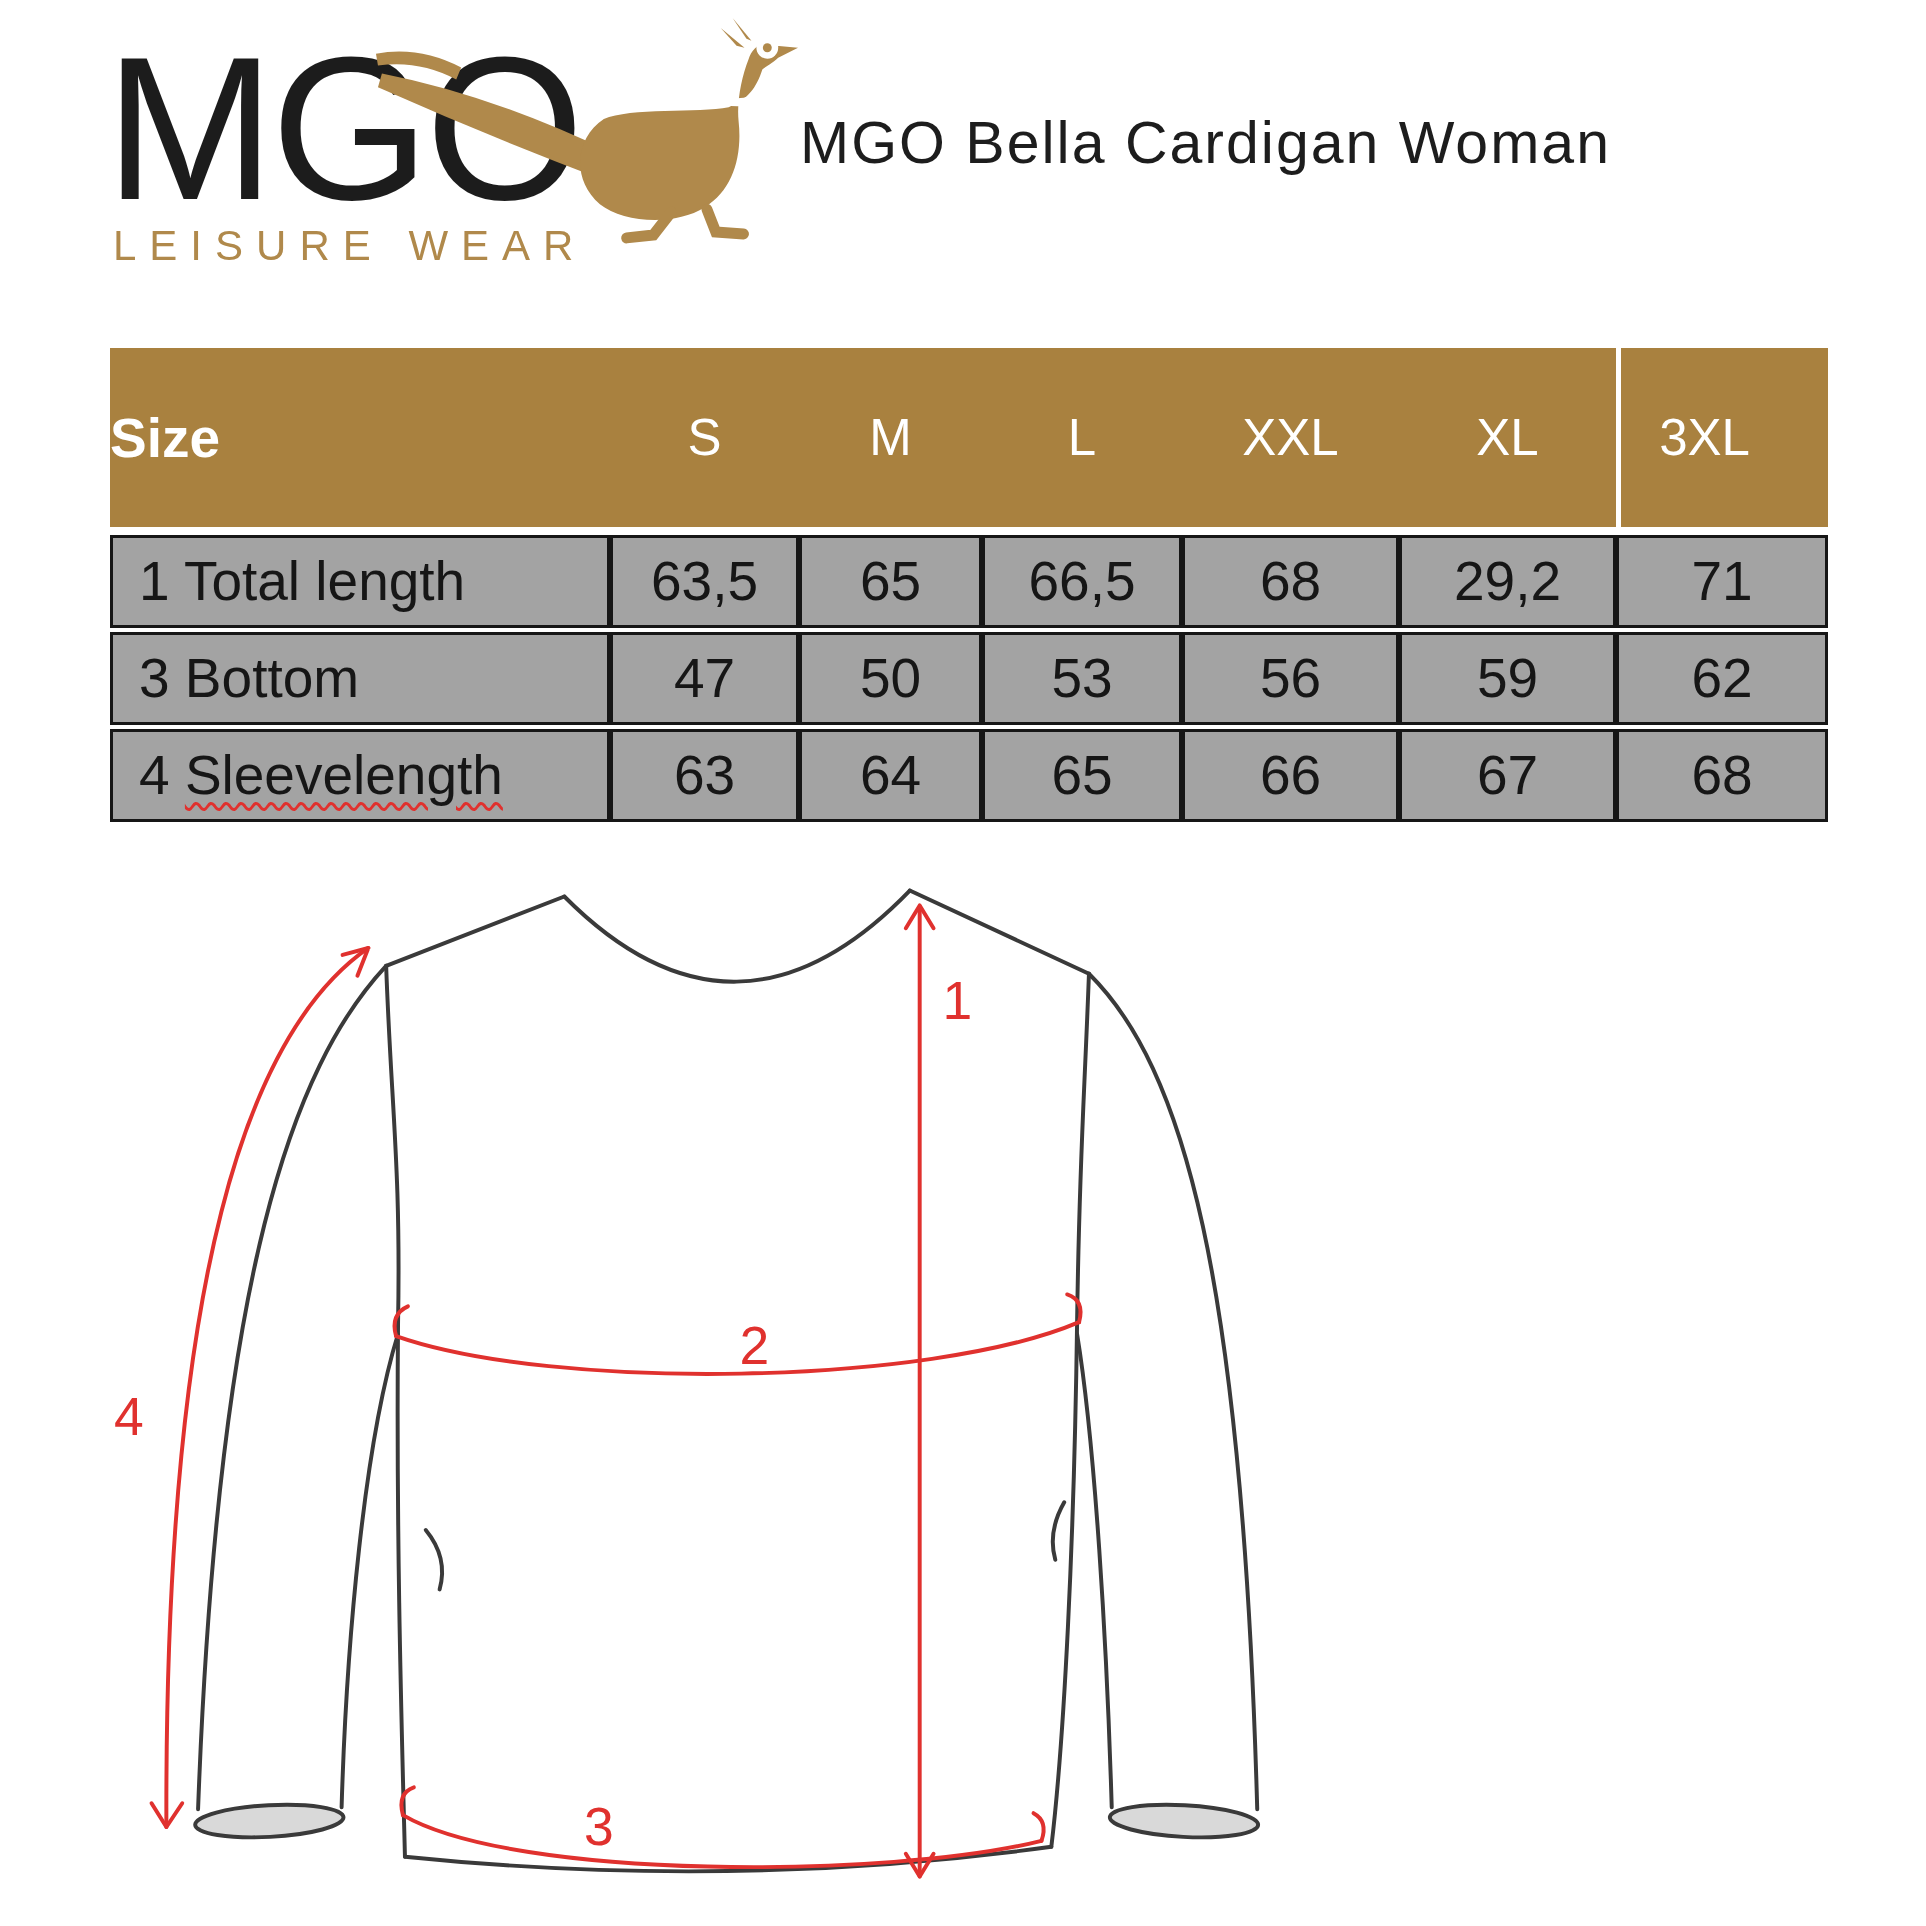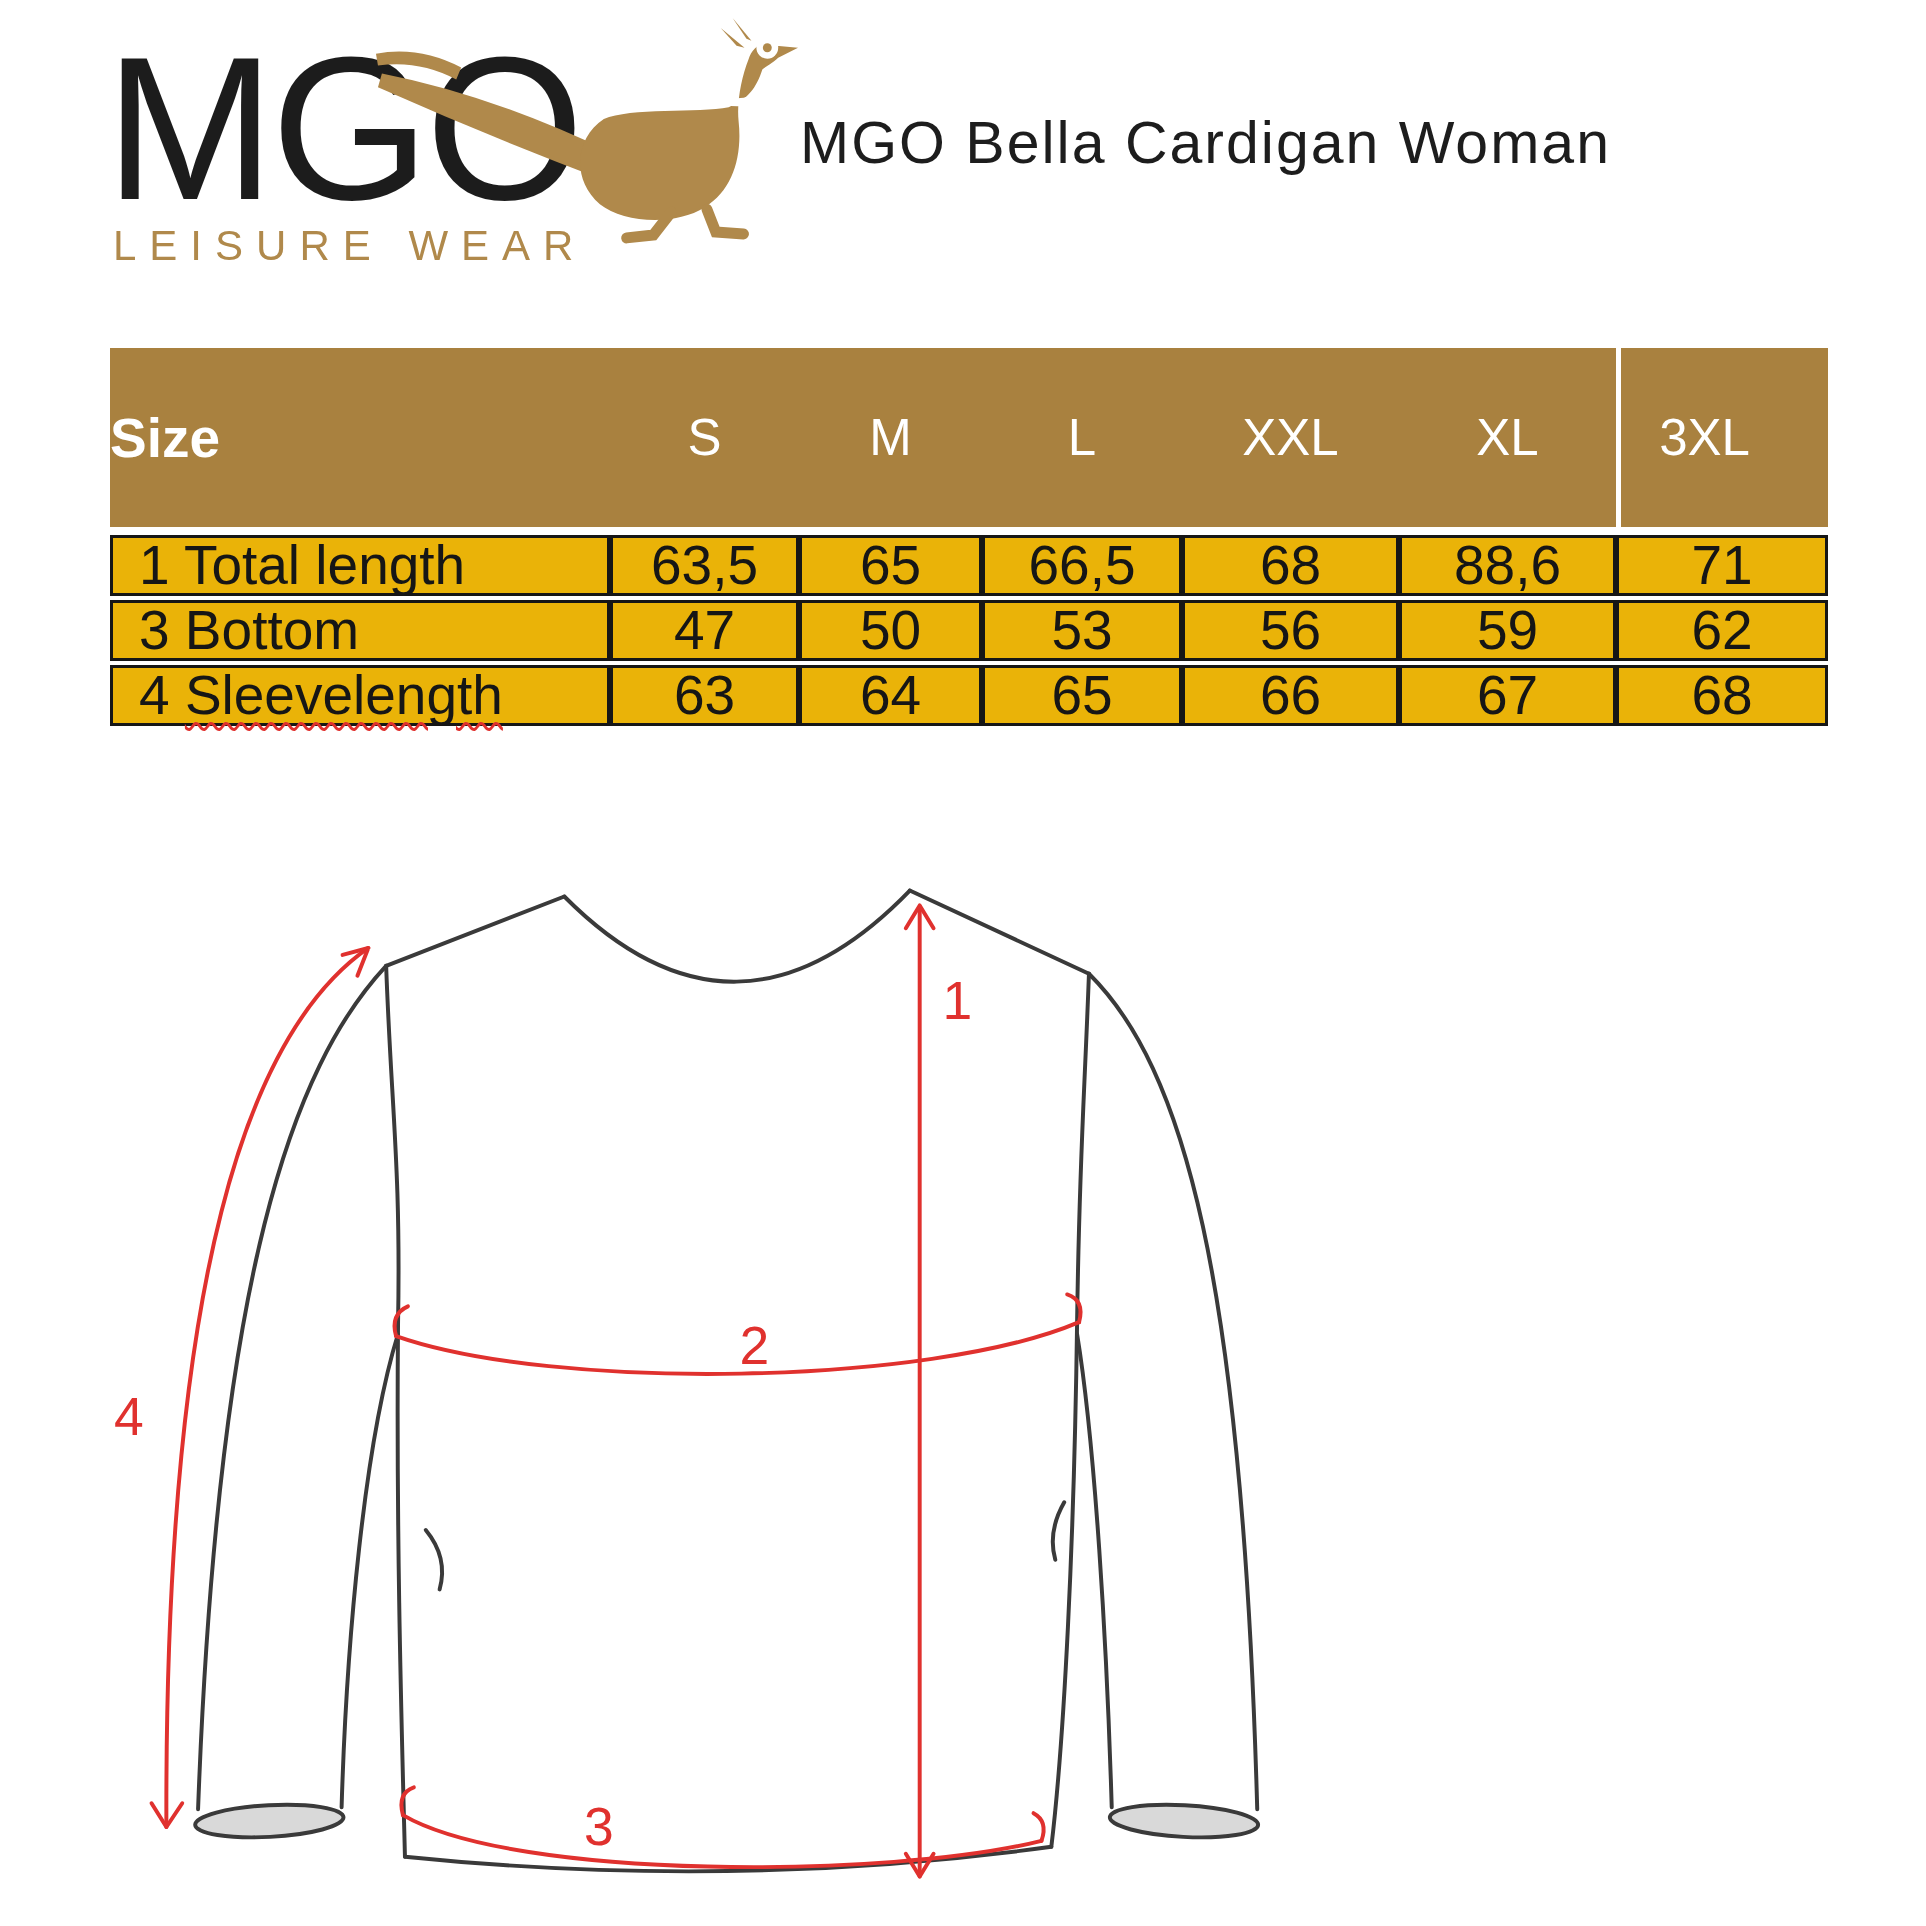--- a/index.html
+++ b/index.html
@@ -26,22 +26,22 @@
                 background:var(--table-header-brown);display:flex;color:#fff;}
   .hc{display:flex;align-items:center;justify-content:center;height:100%;
       font-size:51px;box-sizing:border-box;}
   .hc.c0{width:500px;justify-content:flex-start;font-weight:bold;font-size:55px;}
   .hc.c1{width:189px;}.hc.c2{width:183px;}.hc.c3{width:200px;}
   .hc.c4{width:217px;}.hc.c5{width:217px;}
   .hc.c6{width:172px;border-left:5px solid #fff;}
 
   table.body{position:absolute;left:110px;top:531px;width:1718px;
              border-collapse:separate;border-spacing:0 4px;table-layout:fixed;}
-  table.body td{border:3px solid #161616;background:#eab308;height:59px;box-sizing:border-box;
-                font-size:55px;text-align:center;padding:0;line-height:1;}
+  table.body td{border:3px solid #161616;background:#a3a3a3;height:59px;box-sizing:border-box;
+                font-size:55px;text-align:center;padding:16px;line-height:1;}
   table.body td.lbl{text-align:left;padding-left:26px;}
   .wavy{text-decoration:underline;text-decoration-style:wavy;
         text-decoration-color:var(--measure-red);text-decoration-thickness:3px;
         text-underline-offset:8px;}
 
   
   .garment{position:absolute;left:99px;top:849px;width:1287px;height:1075px;}
   .gline{fill:none;stroke:var(--outline-gray);stroke-width:4;stroke-linecap:round;stroke-linejoin:round;}
   .cuff{fill:#d9d9d9;stroke:var(--outline-gray);stroke-width:4;}
   .rline{fill:none;stroke:var(--measure-red);stroke-width:4;stroke-linecap:round;stroke-linejoin:round;}
@@ -107,21 +107,21 @@
         <col style="width:217px">
       <col style="width:212px">
     </colgroup>
     <tbody>
       <tr>
         <td class="lbl">1 Total length</td>
         <td>63,5</td>
         <td>65</td>
         <td>66,5</td>
         <td>68</td>
-        <td>88,6</td>
+        <td>29,2</td>
         <td>71</td>
       </tr>
       <tr>
         <td class="lbl">3 Bottom</td>
         <td>47</td>
         <td>50</td>
         <td>53</td>
         <td>56</td>
         <td>59</td>
         <td>62</td>

